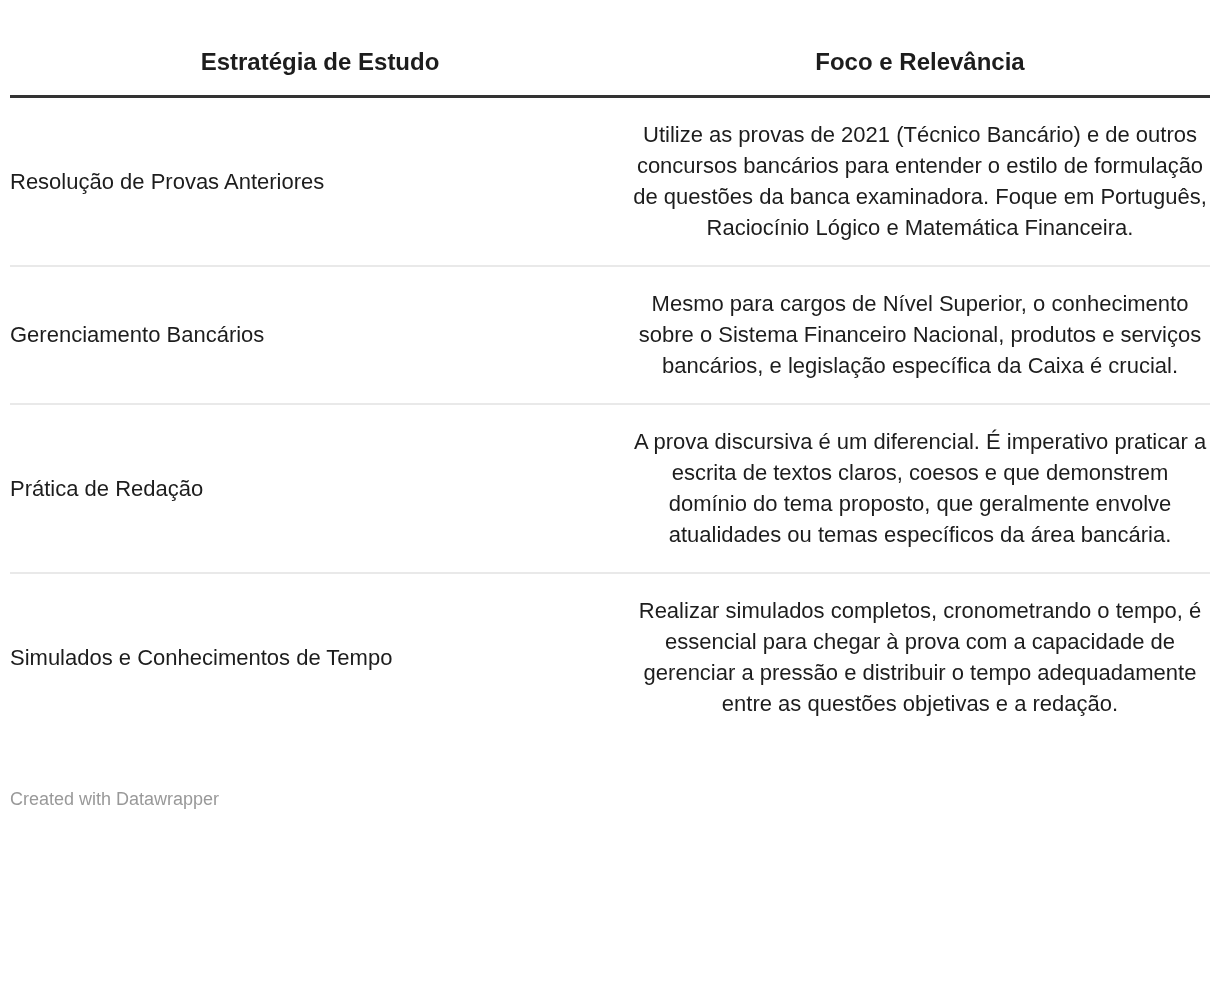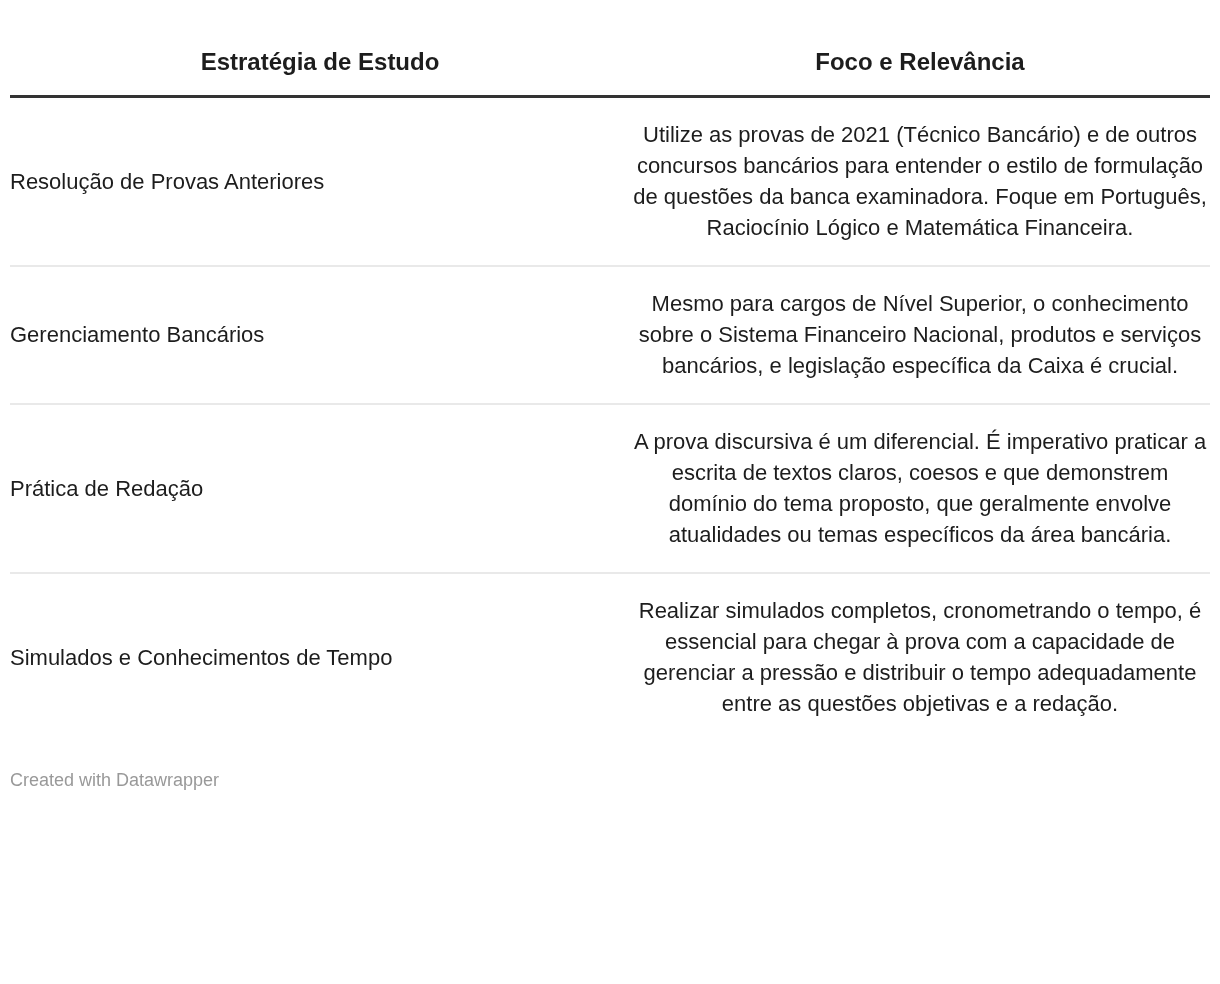--- a/index.html
+++ b/index.html
@@ -50,21 +50,21 @@
   td.cell-strategy {
     vertical-align: middle;
     padding: 21px 30px 22px 0;
   }
   td.cell-focus {
     vertical-align: top;
     padding: 21px 0 22px 0;
     text-align: center;
   }
   .credit {
-    margin-top: 29px;
+    margin-top: 48px;
     font-size: 18px;
     color: var(--credit, #999999);
     text-decoration: none;
     display: inline-block;
   }
 </style>
 </head>
 <body>
 
 <div class="page">

